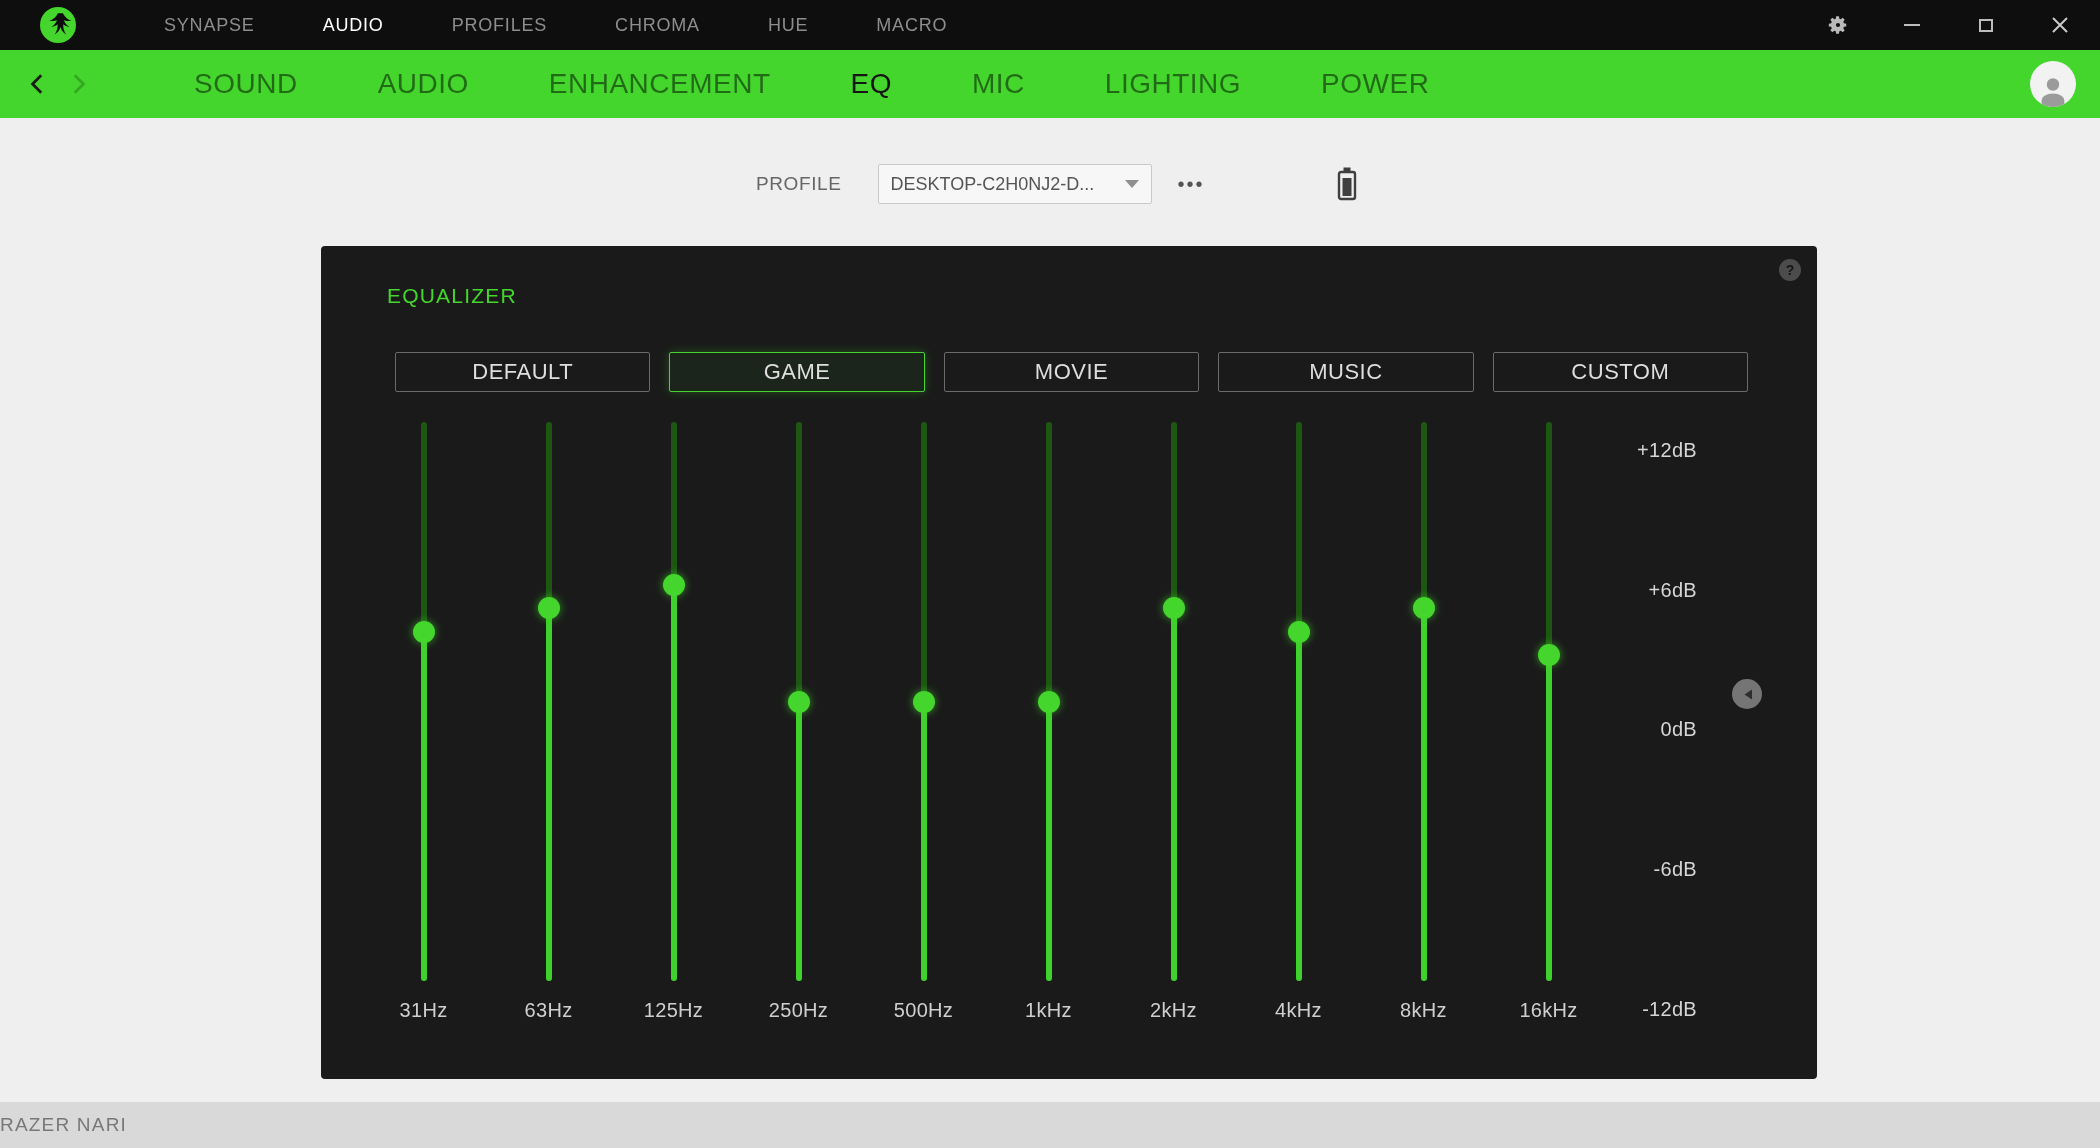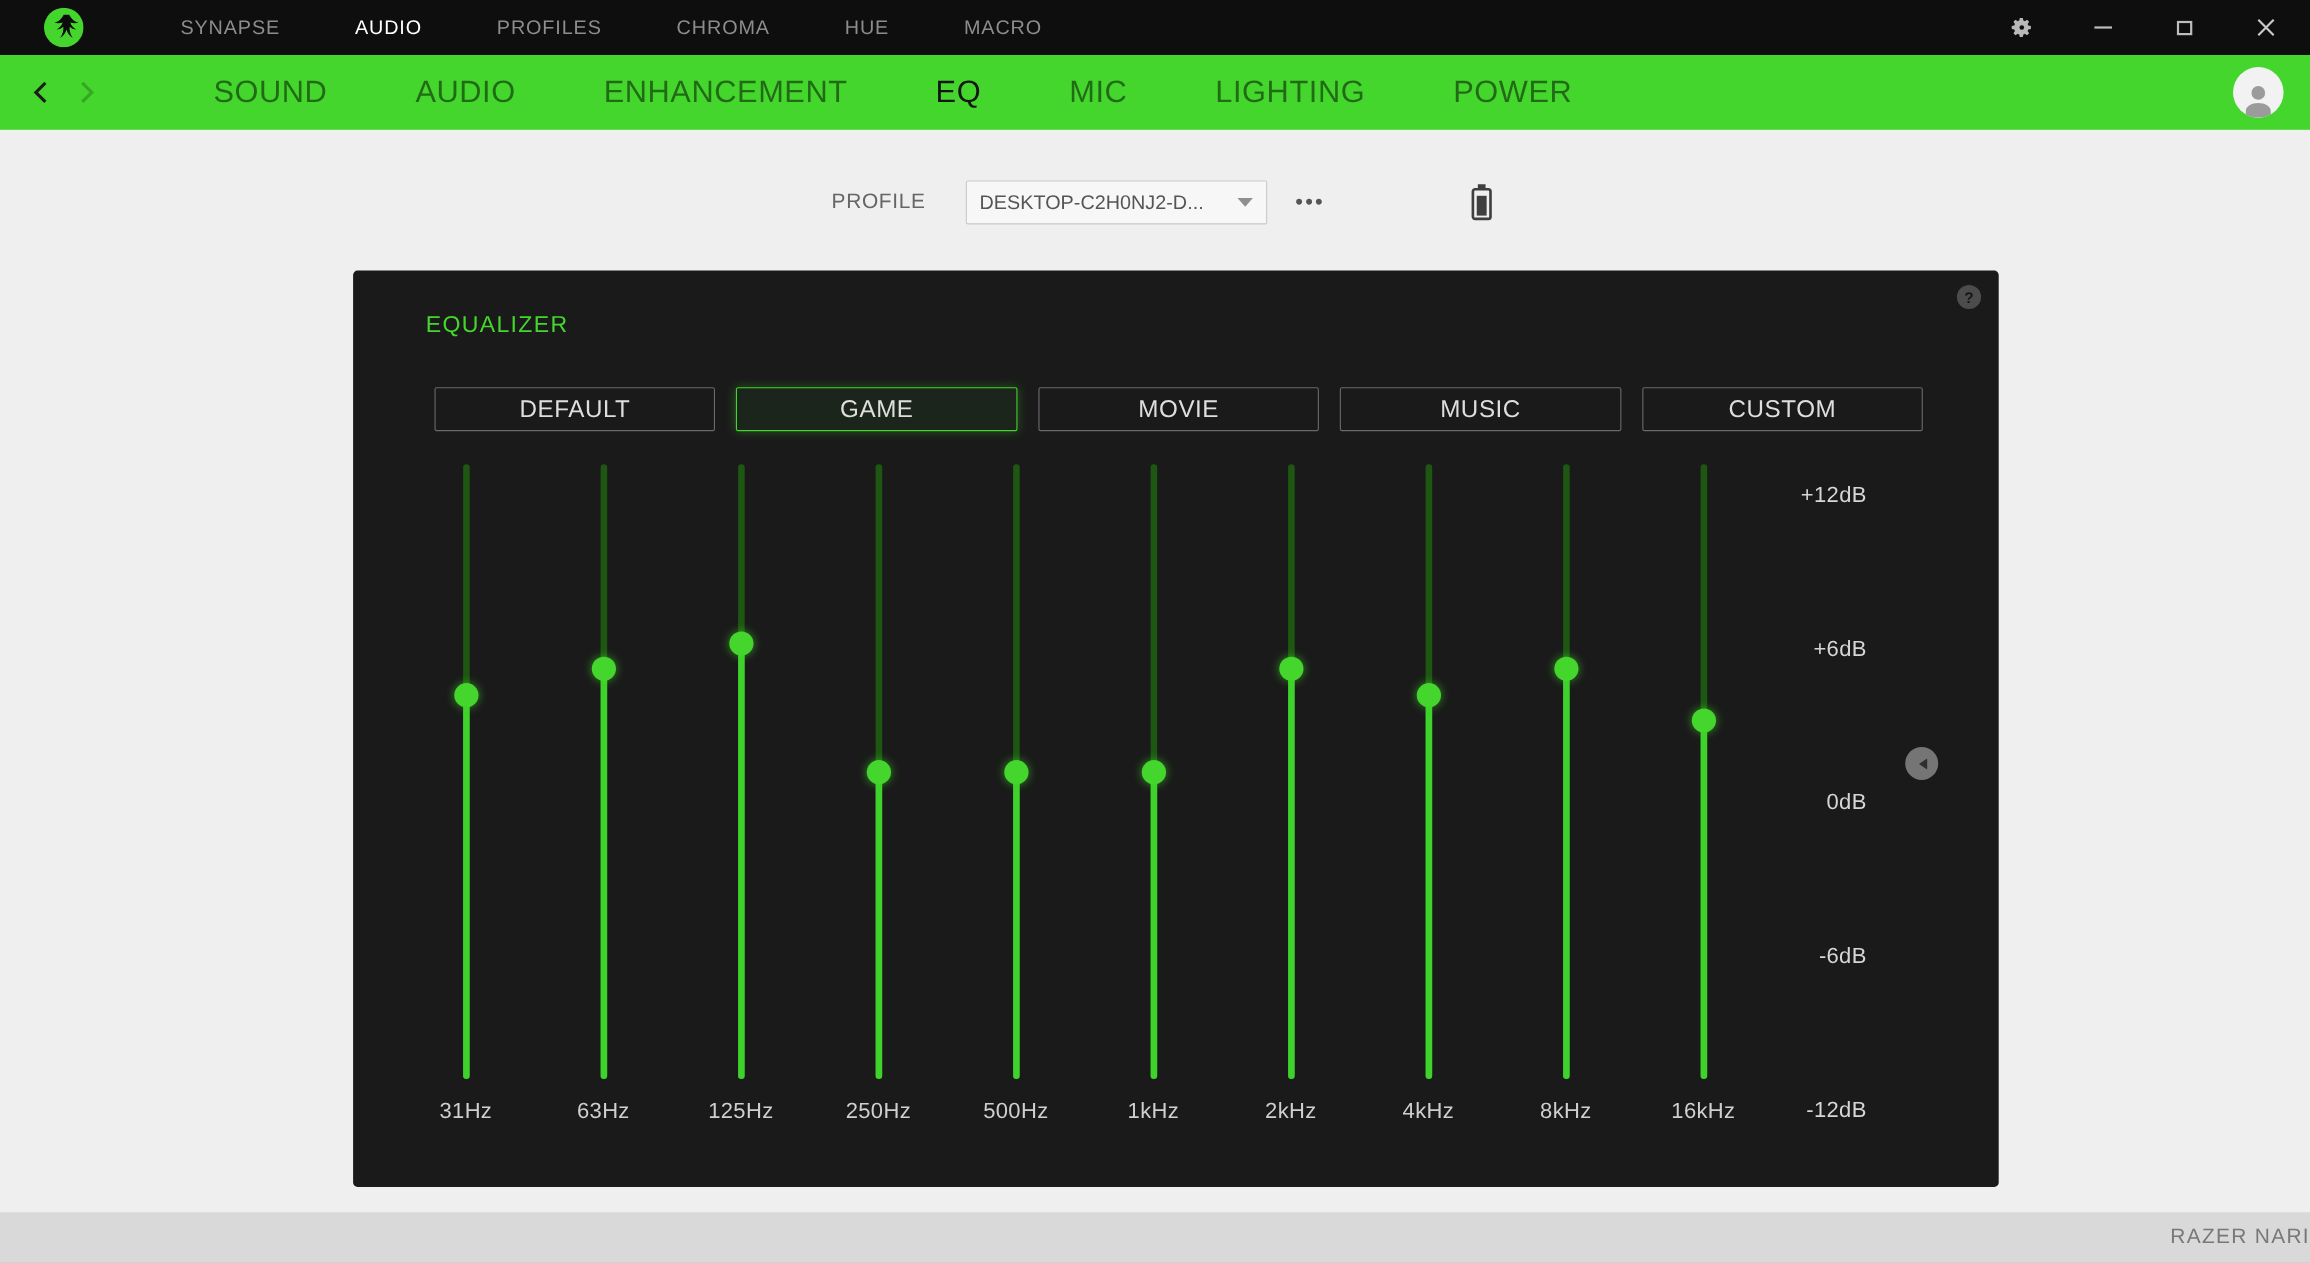--- a/index.html
+++ b/index.html
@@ -131,21 +131,21 @@
   .scale-label:nth-child(5){top:723px;}
 
   .collapse-btn{
     position:absolute;left:1411px;top:433px;width:30px;height:30px;border-radius:50%;
     background:#757575;display:flex;align-items:center;justify-content:center;
   }
 
   
   .footer{
     position:absolute;left:0;right:0;bottom:0;height:46px;background:#d9d9d9;
-    display:flex;align-items:center;justify-content:flex-end;
+    display:flex;align-items:center;justify-content:flex-start;
   }
   .footer span{font-size:19px;color:#787878;letter-spacing:1.2px;}
 </style>
 </head>
 <body>
 
 <div class="app">
 
   <header class="titlebar">
     <div class="logo">

